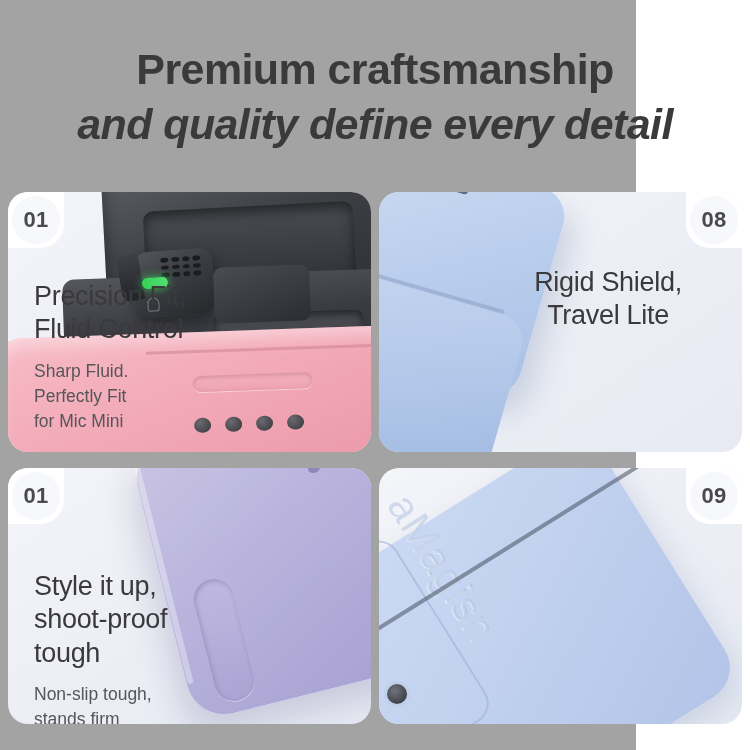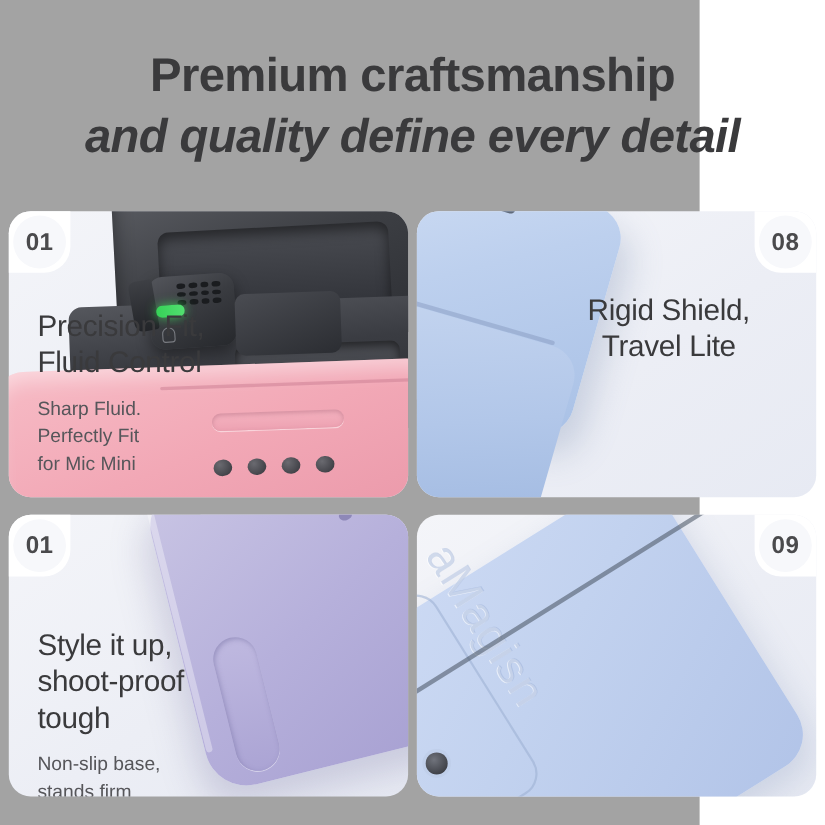--- a/index.html
+++ b/index.html
@@ -322,21 +322,21 @@
         <div class="c3-edge"></div>
         <div class="c3-groove"></div>
         <div class="c3-dot"></div>
       </div>
       <div class="notch tl"></div>
       <div class="badge tl">01</div>
       <div class="txt left" style="top:64px; width:200px;margin-top:38px;">
         <div class="title">Style it up,
 shoot-proof
 tough</div>
-        <div class="sub">Non-slip base,
+        <div class="sub">Non-slip tough,
 stands firm</div>
       </div>
     </div>
 
     <div class="card">
       <div class="art">
         <div class="c4-main"></div>
         <div class="c4-panel"></div>
 
         <div class="c4-logo">aMagisn</div>

